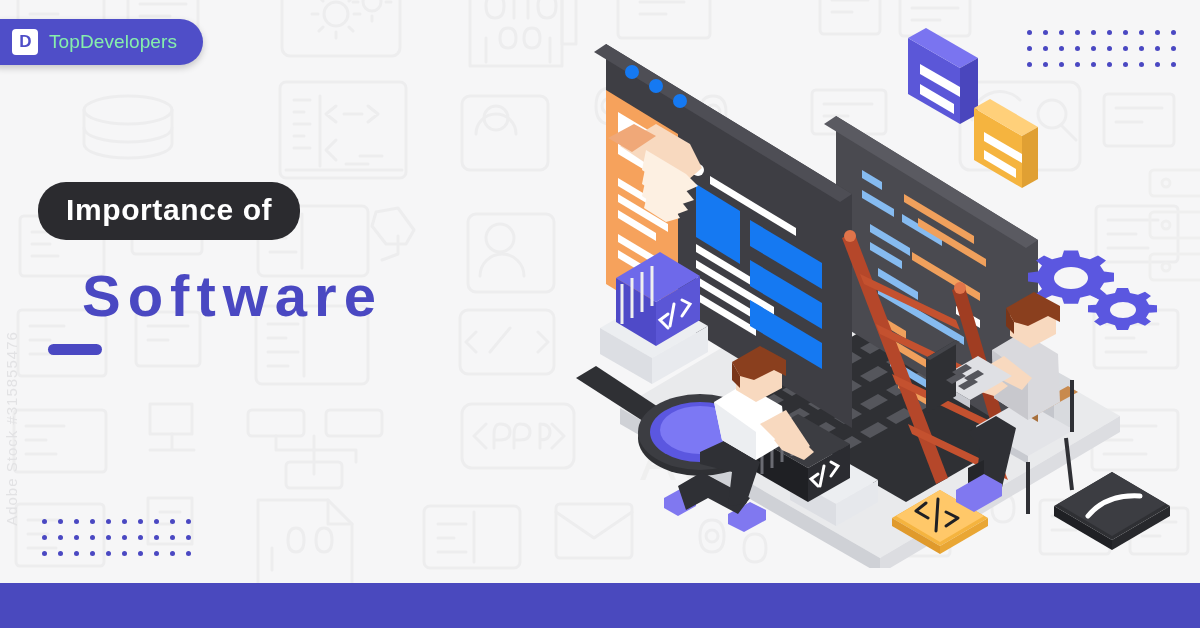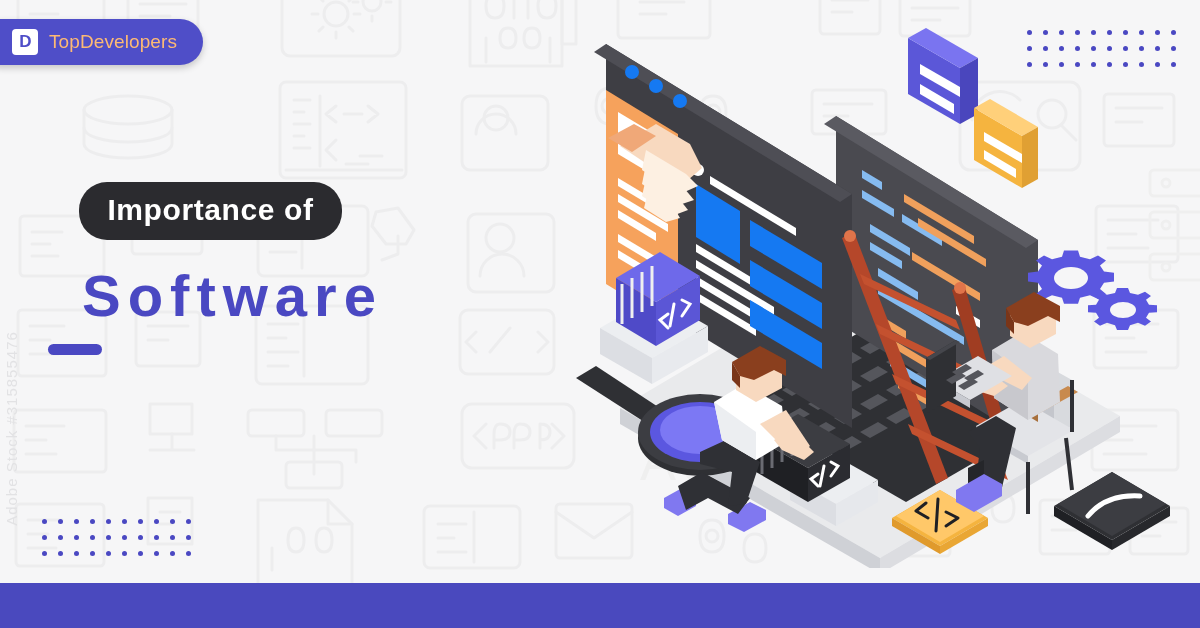--- a/index.html
+++ b/index.html
@@ -23,24 +23,24 @@
     display:flex; align-items:center; gap:11px;
     box-shadow:0 3px 7px rgba(0,0,0,.20);
     z-index:40;
   }
   .logo-mark {
     width:26px; height:26px; background:#fff; border-radius:4px;
     display:flex; align-items:center; justify-content:center;
     font-weight:bold; font-size:17px; color:#4f4ec8; letter-spacing:-1px;
     font-family:"Liberation Sans", sans-serif;
   }
-  .logo-text { color:#fdba74; font-size:19px; letter-spacing:.1px; white-space:nowrap; }
-
-  
-  .headline { position:absolute; left:38px; top:182px; z-index:35;text-align:center; }
+  .logo-text { color:#86efac; font-size:19px; letter-spacing:.1px; white-space:nowrap; }
+
+  
+  .headline { position:absolute; left:38px; top:182px; z-index:35; }
   .kicker {
     display:inline-block; background:#2b2b2f; color:#fff;
     font-size:30px; font-weight:bold; letter-spacing:.6px;
     padding:11px 28px 13px 28px; border-radius:28px;
   }
   .bigline {
     color:#4a48c2; font-size:58px; font-weight:bold;
     letter-spacing:7px; line-height:1.18; margin-left:8px;
     white-space:nowrap;
   }

